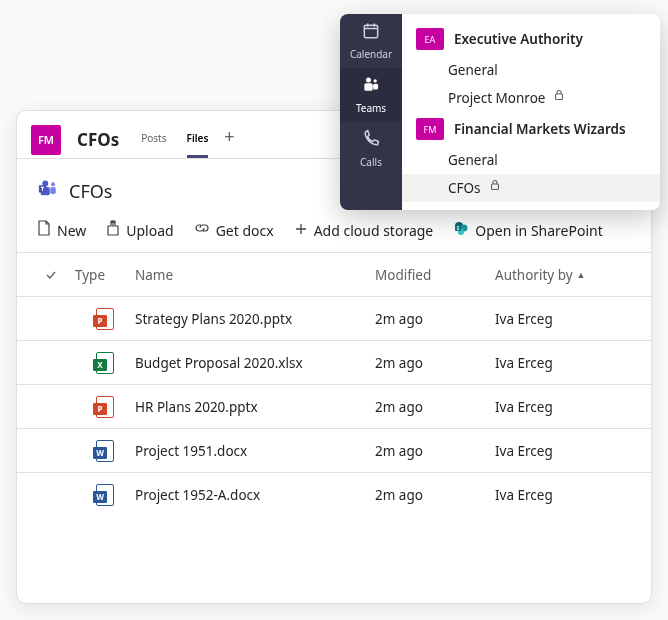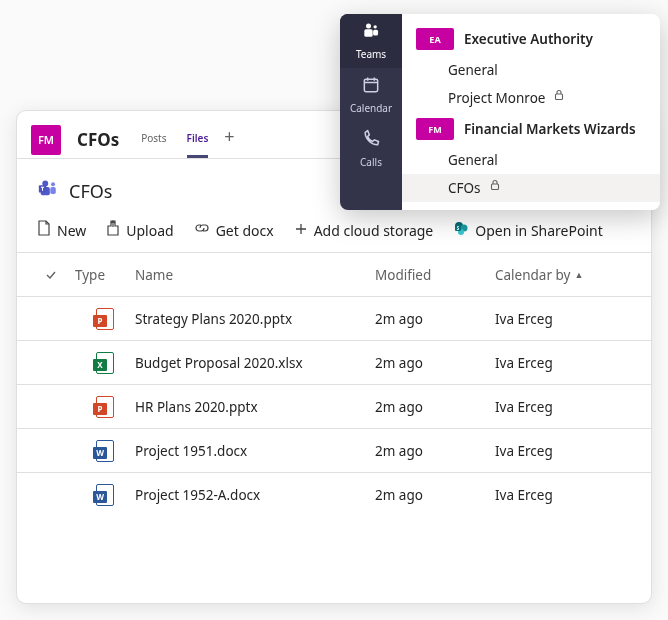--- a/index.html
+++ b/index.html
@@ -63,21 +63,21 @@
   }
   .channel-name { font-size: 17px; font-weight: 700; margin-right: 6px; }
   .tabs { display: flex; align-items: flex-end; gap: 20px; height: 100%; }
   .tab {
     padding-bottom: 10px;
     font-size: 10px;
     color: var(--text-muted);
     border-bottom: 3px solid transparent;
     cursor: pointer;
   }
-  .tab.active { color: #4c1d95; font-weight: 600; border-bottom-color: #464775; }
+  .tab.active { color: #000000; font-weight: 600; border-bottom-color: #464775; }
   .tab-add { font-size: 18px; color: var(--text-muted); padding-bottom: 8px; cursor: pointer; }
 
   
   .channel-title {
     display: flex; align-items: center; gap: 10px;
     padding: 18px 20px 6px 20px;
     font-size: 18px;
   }
   .channel-title svg { flex-shrink: 0; }
 
@@ -159,24 +159,24 @@
   }
   .rail-item.active { background: var(--rail-dark); color: #fff; }
   .rail-item svg { width: 20px; height: 20px; }
   .pop-body { flex: 1; padding: 8px 0; display: flex; flex-direction: column; }
   .team-head {
     display: flex; align-items: center; gap: 10px;
     padding: 6px 14px;
     font-size: 13.5px; font-weight: 600;
   }
   .team-tile {
-    width: 38px; height: 22px;
+    width: 28px; height: 22px;
     color: #fff;
     display: flex; align-items: center; justify-content: center;
-    font-size: 9px; font-weight: 700;
+    font-size: 9px; font-weight: 400;
     border-radius: 2px;
   }
   .chan {
     padding: 5px 14px 5px 46px;
     font-size: 13.5px;
     display: flex; align-items: flex-start; gap: 8px;
     cursor: pointer;
   }
   .chan.selected { background: var(--hover); }
   .lock-icon { color: var(--text-muted); }
@@ -263,21 +263,21 @@
     <div class="thead">
       <div class="hcell check-cell">
         <svg width="14" height="14" viewBox="0 0 14 14">
             <path d="M3 7l3 3 5-6" fill="none" stroke="#616161" stroke-width="1.4"></path>
           </svg>
       </div>
       <div class="hcell">Type</div>
       <div class="hcell">Name</div>
       <div class="hcell">Modified</div>
       <div class="hcell">
-        <span>Calendar by</span>
+        <span>Authority by</span>
         <span class="sort-caret">▲</span>
       </div>
     </div>
     <div id="rows-host">
         <div class="trow pptx">
           <div class="check-cell"></div>
           <div class="type-cell">
             <div class="file-icon">
               <div class="file-letter">P</div>
             </div>
@@ -329,38 +329,38 @@
           <div>Project 1952-A.docx</div>
           <div>2m ago</div>
           <div>Iva Erceg</div>
         </div>
       </div>
   </div>
 </div>
 
 <div class="popover">
   <div class="rail" id="rail-host">
+      <div class="rail-item">
+        <span><svg viewBox="0 0 24 24" fill="none" stroke="currentColor" stroke-width="1.8">
+            <rect x="4" y="5" width="16" height="15" rx="2"></rect>
+            <path d="M4 9h16M8 3v4M16 3v4"></path>
+          </svg></span>
+        <span>Calendar</span>
+      </div>
       <div class="rail-item active">
         <span><svg viewBox="0 0 24 24" fill="currentColor">
             <circle cx="9" cy="6" r="3"></circle>
             <circle cx="17" cy="7" r="2"></circle>
             <rect x="4" y="10" width="10" height="9" rx="2"></rect>
             <rect x="14.5" y="10.5" width="6" height="7" rx="2"></rect>
           </svg></span>
         <span>Teams</span>
       </div>
       <div class="rail-item">
         <span><svg viewBox="0 0 24 24" fill="none" stroke="currentColor" stroke-width="1.8">
-            <rect x="4" y="5" width="16" height="15" rx="2"></rect>
-            <path d="M4 9h16M8 3v4M16 3v4"></path>
-          </svg></span>
-        <span>Calendar</span>
-      </div>
-      <div class="rail-item">
-        <span><svg viewBox="0 0 24 24" fill="none" stroke="currentColor" stroke-width="1.8">
             <path d="M5 4c0 8 7 15 15 15l1-4-5-2-2 2c-3-1-5-3-6-6l2-2-2-5z"></path>
           </svg></span>
         <span>Calls</span>
       </div>
     </div>
   <div class="pop-body" id="teams-host">
       <div class="team-head">
         <div class="team-tile" style="background:#c600a1">EA</div>
         <span>Executive Authority</span>
       </div>

